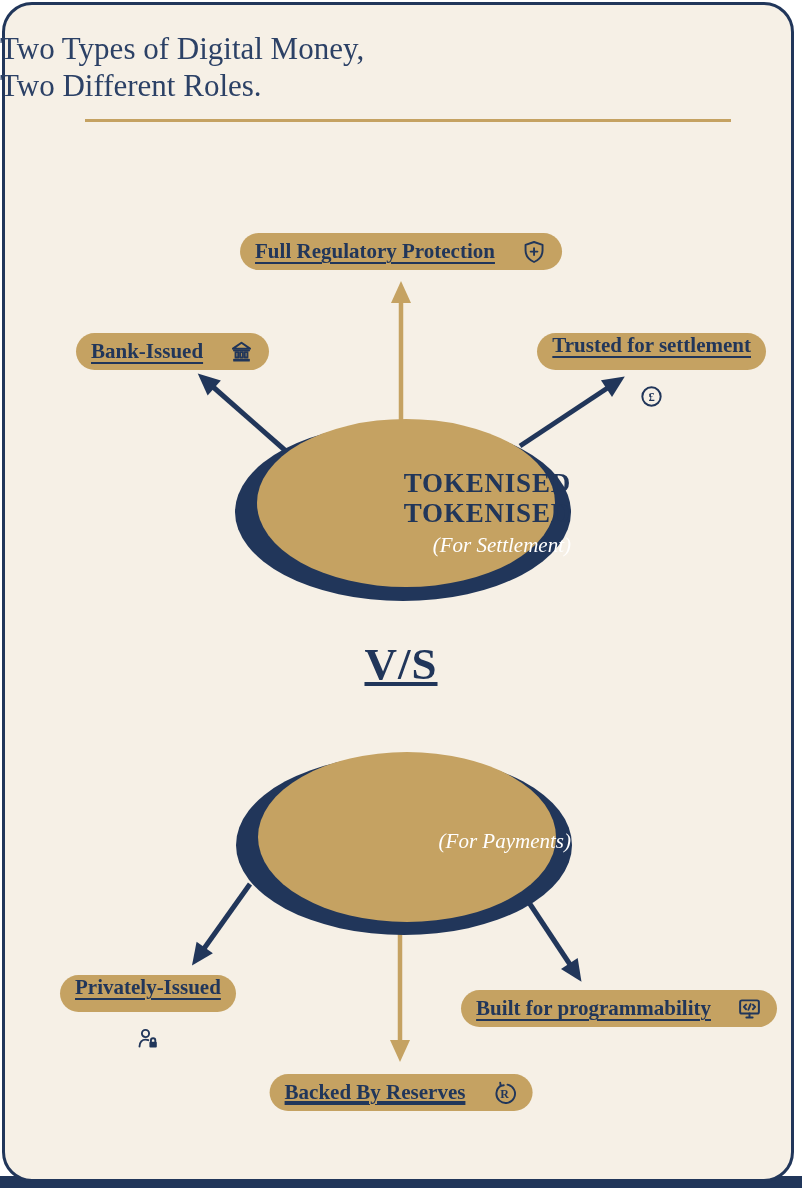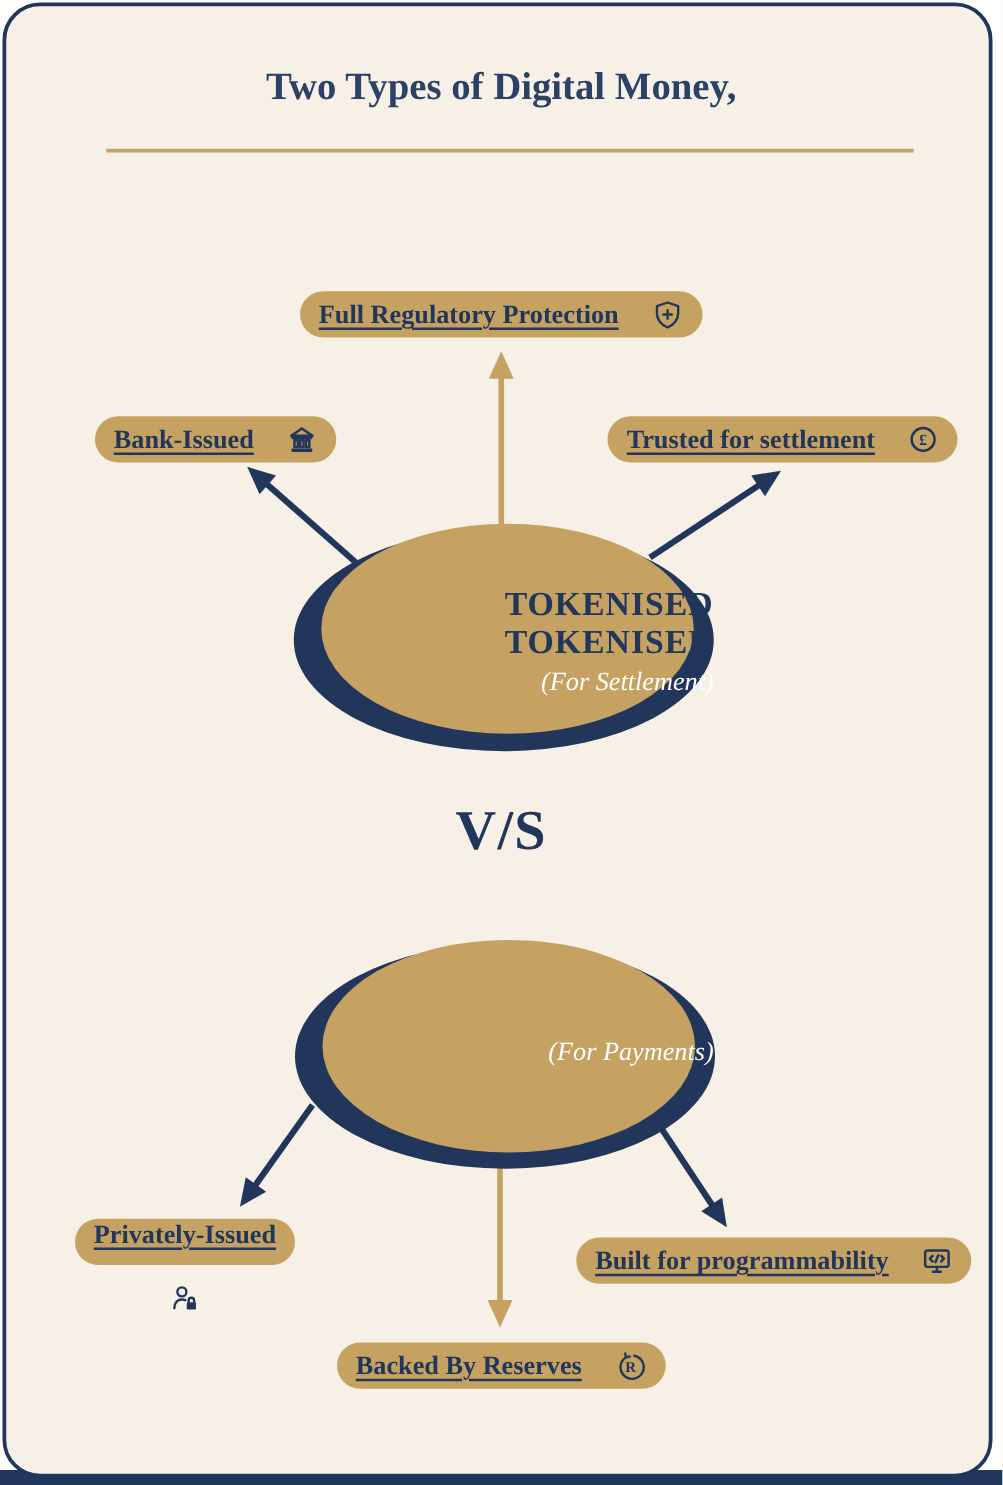--- a/index.html
+++ b/index.html
@@ -13,45 +13,45 @@
     background:#21365a;z-index:0;
   }
   .card{
     position:absolute;left:2px;top:2px;width:792px;height:1180px;
     box-sizing:border-box;background:#f6f0e6;
     border:3px solid #21365a;border-radius:30px;z-index:1;
   }
   .layer{position:absolute;left:0;top:0;width:802px;height:1188px;z-index:2;pointer-events:none;}
   .abs{position:absolute;z-index:3;}
   .title{
-    left:0;top:30px;width:802px;text-align:center;
-    font-weight:bold;font-size:31px;line-height:37px;color:#2c4166;margin-top:20px;
+    left:0;top:30px;width:802px;
+    font-weight:normal;font-size:31px;line-height:37px;color:#2c4166;
   }
   .divider{left:85px;top:119px;width:646px;height:3px;background:#c5a262;}
   .vs{
     left:0;top:638px;width:802px;text-align:center;
-    font-weight:bold;font-size:45px;color:#21365a;letter-spacing:1px;
+    font-weight:bold;font-size:45px;color:#21365a;letter-spacing:1px;text-decoration:underline;
   }
   .pill{
     display:inline-flex;align-items:center;gap:26px;
     background:#c5a262;border-radius:19px;height:37px;
     padding:0 15px;box-sizing:border-box;
     color:#21365a;font-weight:bold;font-size:21px;white-space:nowrap;
   }
   .pill .label{
     text-decoration:underline;
     text-decoration-thickness:2px;text-underline-offset:4px;
   }
   .pill svg{flex:0 0 auto;}
   .p-regulatory{left:50%;transform:translateX(-50%);top:233px;}
   .p-bank{left:76px;top:333px;}
-  .p-trusted{right:36px;top:333px;}
+  .p-trusted{right:36px;top:333px;flex-direction:column;}
   .p-private{left:60px;top:975px;flex-direction:column;}
   .p-program{right:25px;top:990px;}
-  .p-reserves{left:50%;transform:translateX(-50%);top:1074px;}
+  .p-reserves{left:50%;transform:translateX(-50%);top:1074px;text-decoration:underline;}
   .bubble-text{
     left:50%;transform:translateX(-50%);width:340px;text-align:right;
   }
   .bt-top{top:468px;}
   .bt-bottom{top:824px;}
   .bubble-line{
     font-weight:bold;font-size:27px;line-height:30px;
     color:#21365a;letter-spacing:0.8px;
   }
   .bubble-role{
@@ -87,20 +87,21 @@
 
   <ellipse cx="403" cy="512" rx="168" ry="89" fill="#21365a"></ellipse>
   <ellipse cx="406" cy="503" rx="149" ry="84" fill="#c5a262"></ellipse>
 
   <ellipse cx="404" cy="845" rx="168" ry="90" fill="#21365a"></ellipse>
   <ellipse cx="407" cy="837" rx="149" ry="85" fill="#c5a262"></ellipse>
 </svg>
 
 <div class="abs title">
   <div>Two Types of Digital Money,</div>
+  <div>Two Different Roles.</div>
 </div>
 <div class="abs divider"></div>
 
 <div class="abs pill p-regulatory">
   <span class="label">Full Regulatory Protection</span>
   <svg width="26" height="26" viewBox="0 0 26 26">
     <path class="ic" stroke-width="2" d="M13 3 L21.5 5.9 V11.6 C21.5 16.9 18 20.7 13 23 C8 20.7 4.5 16.9 4.5 11.6 V5.9 Z"></path>
     <path class="ic" d="M13 9.2 V16 M9.6 12.6 H16.4"></path>
   </svg>
 </div>

